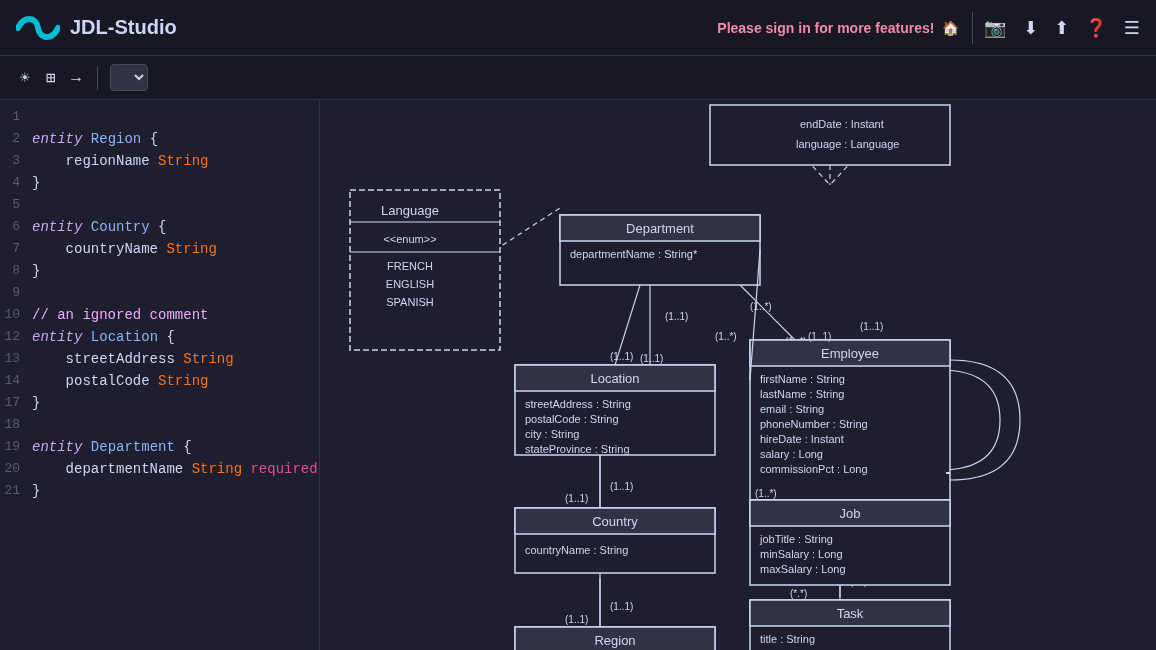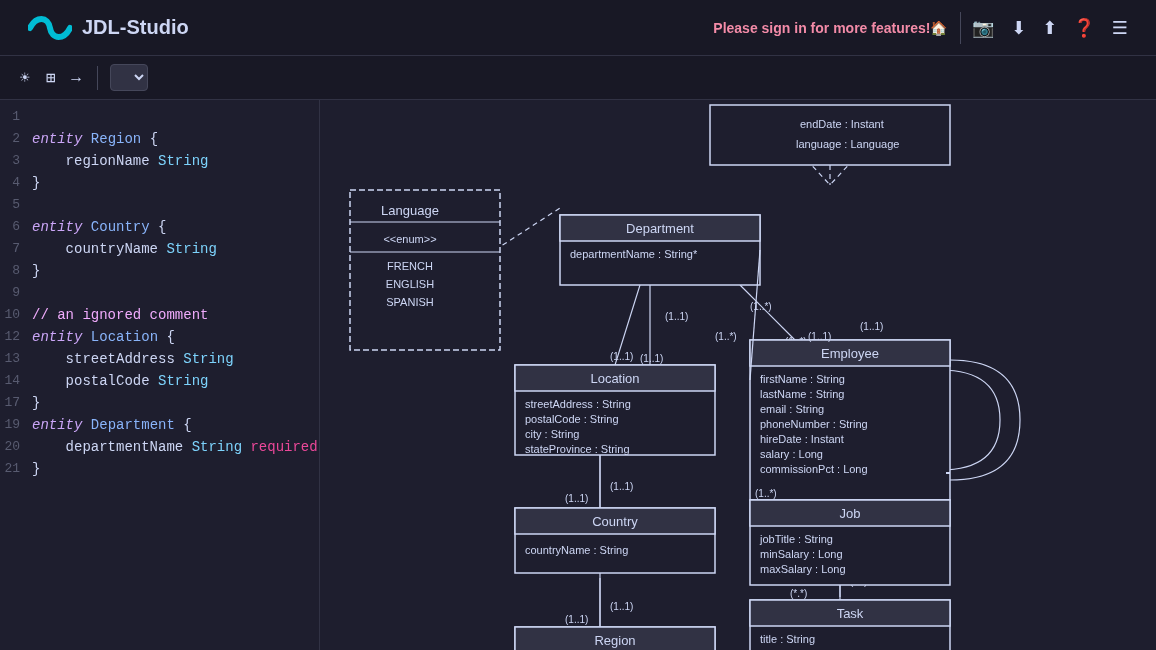--- a/index.html
+++ b/index.html
@@ -12,21 +12,21 @@
       overflow: hidden;
       display: flex;
       flex-direction: column;
     }
 
     
     .header {
       display: flex;
       align-items: center;
       background: #181825;
-      padding: 0 28px;
+      padding: 0 16px;
       height: 56px;
       border-bottom: 1px solid #313244;
       flex-shrink: 0;
     }
     .logo-area {
       display: flex;
       align-items: center;
       gap: 10px;
       margin-right: auto;
     }
@@ -36,21 +36,21 @@
     }
     .logo-title {
       font-size: 20px;
       font-weight: bold;
       color: #cdd6f4;
       font-family: Arial, sans-serif;
     }
     .header-center {
       display: flex;
       align-items: center;
-      gap: 0;
+      gap: 8px;
       color: #f38ba8;
       font-family: Arial, sans-serif;
       font-size: 14px;
       font-weight: 600;
     }
     .header-divider {
       width: 1px;
       height: 32px;
       background: #45475a;
       margin: 0 12px;
@@ -130,21 +130,21 @@
       color: #585b70;
       font-size: 13px;
       flex-shrink: 0;
       user-select: none;
     }
     .line-content {
       font-size: 14px;
       white-space: pre;
     }
     .kw-entity { color: #cba6f7; font-style: italic; }
-    .kw-string { color: #7dd3fc; }
+    .kw-string { color: #f97316; }
     .kw-comment { color: #f0abfc; }
     .kw-required { color: #ec4899; }
     .kw-brace { color: #cdd6f4; }
     .kw-name { color: #89b4fa; }
 
     
     .diagram-area {
       flex: 1;
       background: #1e1e2e;
       position: relative;
@@ -240,20 +240,24 @@
       </div>
       <div class="code-line">
         <span class="line-number">14</span>
         <span class="line-content"><span>    postalCode </span><span class="kw-string">String</span></span>
       </div>
       <div class="code-line">
         <span class="line-number">17</span>
         <span class="line-content"><span class="kw-brace">}</span></span>
       </div>
       <div class="code-line">
+        <span class="line-number">18</span>
+        <span class="line-content"></span>
+      </div>
+      <div class="code-line">
         <span class="line-number">19</span>
         <span class="line-content"><span class="kw-entity">entity</span><span> </span><span class="kw-name">Department</span><span class="kw-brace"> {</span></span>
       </div>
       <div class="code-line">
         <span class="line-number">20</span>
         <span class="line-content"><span>    departmentName </span><span class="kw-string">String</span><span class="kw-required"> required</span></span>
       </div>
       <div class="code-line">
         <span class="line-number">21</span>
         <span class="line-content"><span class="kw-brace">}</span></span>

